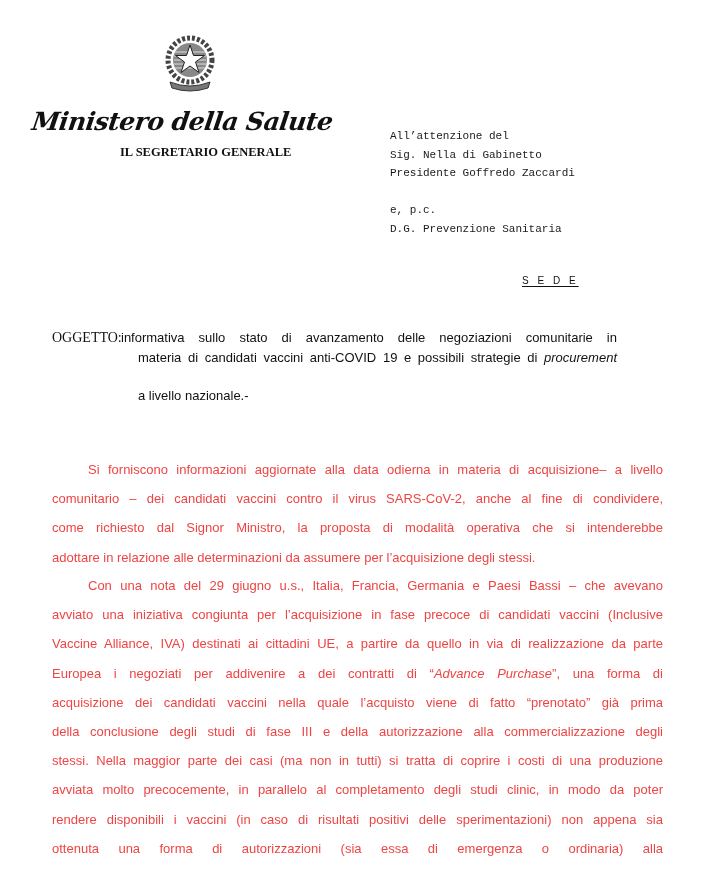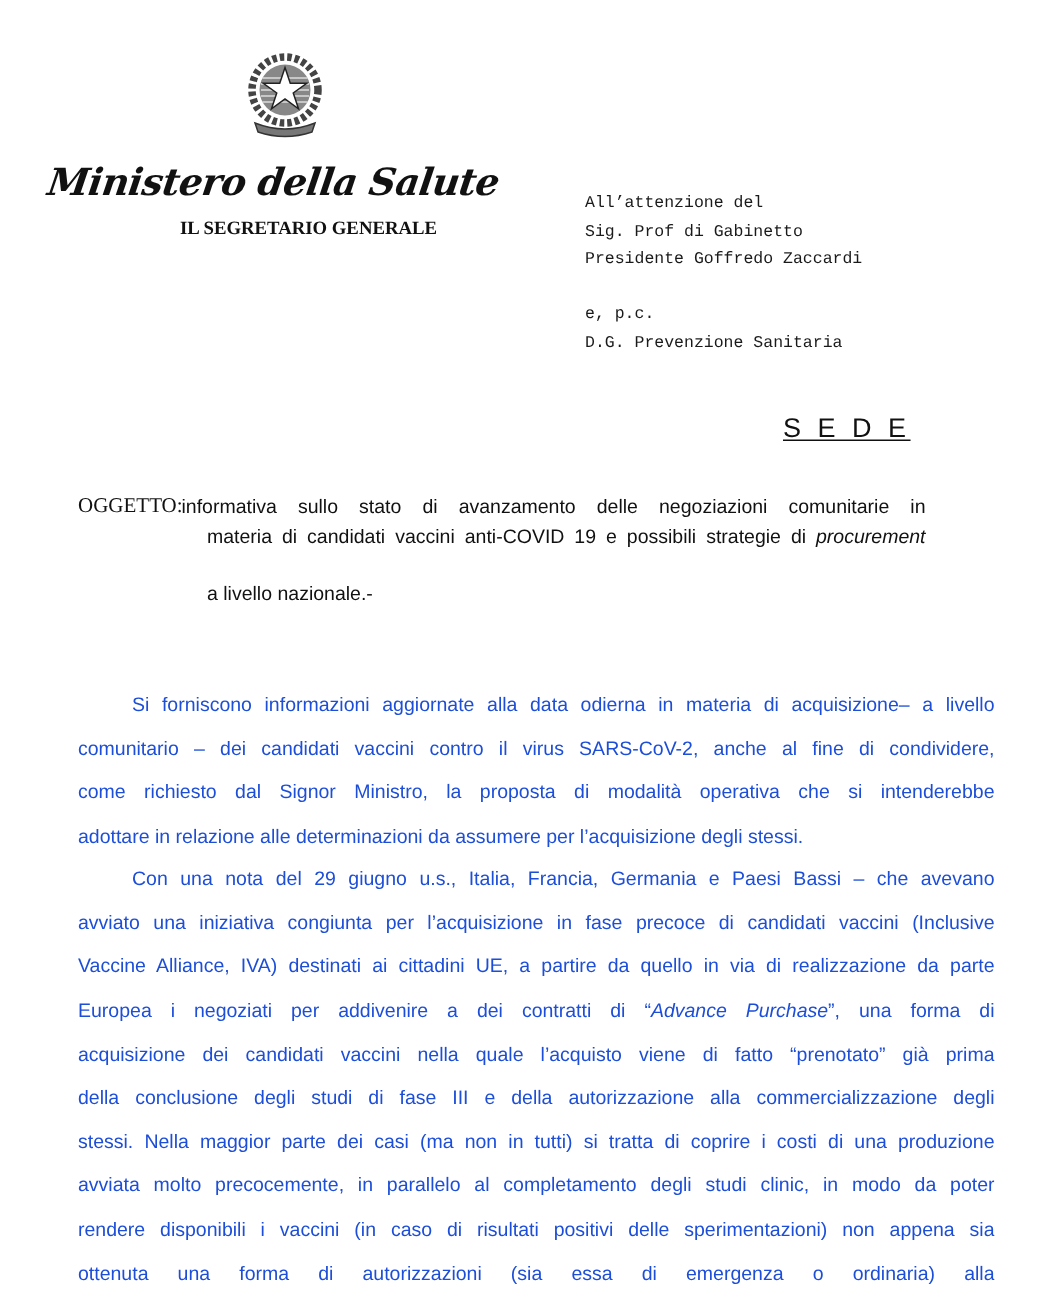--- a/index.html
+++ b/index.html
@@ -14,40 +14,40 @@
     }
     .secretary {
       left: 77px; top: 144px;
       font-family: "Liberation Serif", serif; font-weight: bold; font-size: 12.5px;
       line-height: 16px; white-space: nowrap; margin-left: 43px;
     }
     .addr { font-family: Liberation Mono, monospace; font-size: 11px; line-height: 18.5px; white-space: nowrap; color: #1a1a1a; }
     .addr-block-1 { left: 390px; top: 127px; }
     .addr-block-2 { left: 390px; top: 201px; }
     .sede {
-      left: 522px; top: 275px; font-family: "Liberation Sans", sans-serif; font-size: 18px;
+      left: 522px; top: 275px; font-family: "Liberation Sans", sans-serif; font-size: 10px;
       letter-spacing: 3px; text-decoration: underline; text-underline-offset: 2px;
     }
     .subject-label {
       left: 52px; top: 328px; font-family: "Liberation Serif", serif; font-size: 14px;
       line-height: 20px; white-space: nowrap;
     }
     .subject-text {
       left: 121px; top: 328px; width: 496px;
       font-family: "Liberation Sans", sans-serif; font-size: 13px; line-height: 20px;
       text-align: justify; text-indent: 0;
     }
     .subject-text .line { display: block; text-align: justify; text-align-last: justify; }
     .subject-text .line.last { text-align-last: left; padding-left: 17px; margin-top: 18px; }
     .subject-text .line.first { padding-left: 0; }
     .subject-text .cont { padding-left: 17px; }
     .para {
       left: 52px; width: 611px;
       font-family: "Liberation Sans", sans-serif; font-size: 13px; line-height: 29.2px;
-      color: #1d4ed8;
+      color: #ef4444;
     }
     .para .l { display: block; text-align: justify; text-align-last: justify; white-space: nowrap; overflow: hidden; }
     .para .l.indent { padding-left: 36px; }
     .para .l.end { text-align-last: left; }
     .p1 { top: 455px; }
     .p2 { top: 571px; }
     em { font-style: italic; }
   </style>
 </head>
 <body>
@@ -65,21 +65,21 @@
     </g>
     <polygon points="30,13 33.5,23.5 44.5,23.5 35.5,30 39,40.5 30,34 21,40.5 24.5,30 15.5,23.5 26.5,23.5" fill="#fff" stroke="#222" stroke-width="1"></polygon>
     <path d="M10 50 Q30 58 50 50 L48 56 Q30 62 12 56 Z" fill="#777" stroke="#333" stroke-width="1"></path>
   </svg>
 </div>
 <div class="abs ministry-name">Ministero della Salute</div>
 <div class="abs secretary">IL SEGRETARIO GENERALE</div>
 
 <div class="abs addr addr-block-1">
   <div>All’attenzione del</div>
-  <div>Sig. Prof di Gabinetto</div>
+  <div>Sig. Nella di Gabinetto</div>
   <div>Presidente Goffredo Zaccardi</div>
 </div>
 <div class="abs addr addr-block-2">
   <div>e, p.c.</div>
   <div>D.G. Prevenzione Sanitaria</div>
 </div>
 <div class="abs sede">S E D E</div>
 
 <div class="abs subject-label">OGGETTO:</div>
 <div class="abs subject-text">

